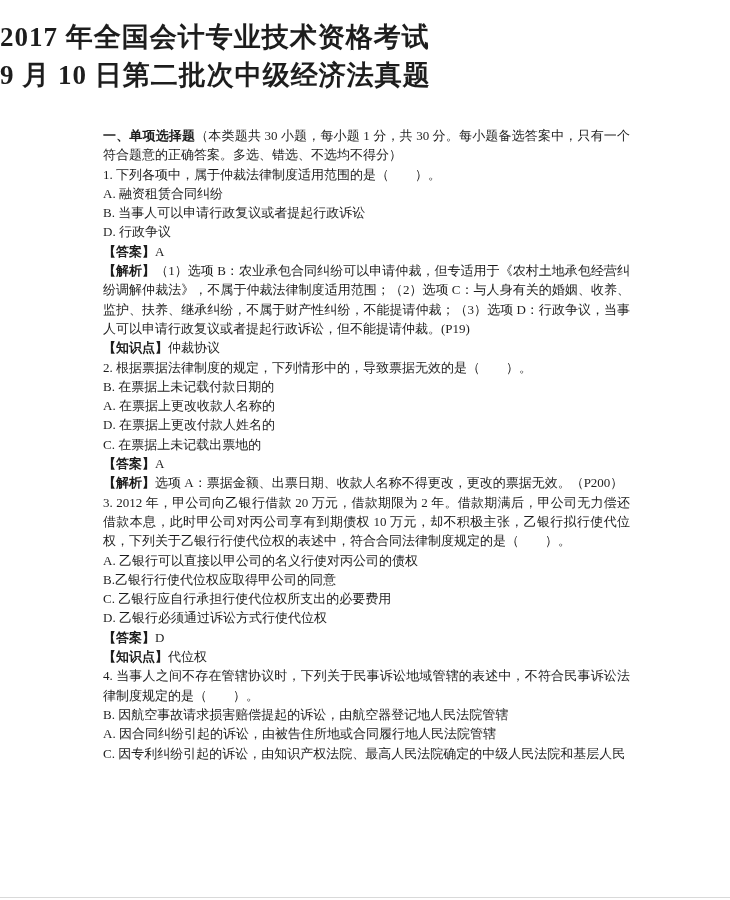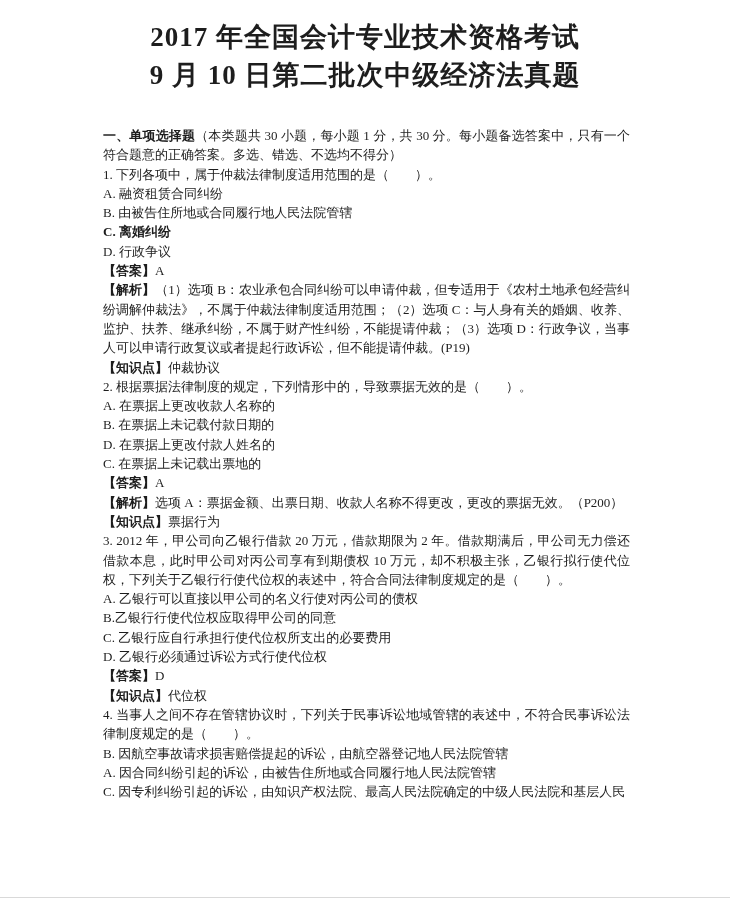--- a/index.html
+++ b/index.html
@@ -15,21 +15,21 @@
   }
   .page {
     position: relative;
     width: 730px;
     height: 900px;
     overflow: hidden;
     background: #ffffff;
   }
   .title-block {
     padding-top: 18px;
-    text-align: center;
+    text-align: left;
   }
   .title-line {
     font-size: 27px;
     font-weight: bold;
     line-height: 38px;
     letter-spacing: 1px;
     white-space: nowrap;
   }
   .content {
     margin: 32px 4px 0 103px;
@@ -71,37 +71,35 @@
     <div class="title-line">9 月 10 日第二批次中级经济法真题</div>
   </div>
 
   <div class="content">
 
     <p class="para"><span class="bold">一、单项选择题</span><span>（本类题共 30 小题，每小题 1 分，共 30 分。每小题备选答案中，只有一个符合题意的正确答案。多选、错选、不选均不得分）</span></p>
 
     <section class="question">
       <p class="para">1. 下列各项中，属于仲裁法律制度适用范围的是（　　）。</p>
       <p class="para">A. 融资租赁合同纠纷</p>
-      <p class="para">B. 由被告住所地或合同履行地人民法院管辖</p>
-      <p class="para bold">C. 离婚纠纷</p>
+      <p class="para">B. 当事人可以申请行政复议或者提起行政诉讼</p>
       <p class="para">D. 行政争议</p>
       <p class="para"><span class="bold">【答案】</span><span>A</span></p>
       <p class="para"><span class="bold">【解析】</span><span>（1）选项 B：农业承包合同纠纷可以申请仲裁，但专适用于《农村土地承包经营纠纷调解仲裁法》，不属于仲裁法律制度适用范围；（2）选项 C：与人身有关的婚姻、收养、监护、扶养、继承纠纷，不属于财产性纠纷，不能提请仲裁；（3）选项 D：行政争议，当事人可以申请行政复议或者提起行政诉讼，但不能提请仲裁。(P19)</span></p>
       <p class="para"><span class="bold">【知识点】</span><span>仲裁协议</span></p>
     </section>
 
     <section class="question">
       <p class="para">2. 根据票据法律制度的规定，下列情形中的，导致票据无效的是（　　）。</p>
+      <p class="para">B. 在票据上未记载付款日期的</p>
       <p class="para">A. 在票据上更改收款人名称的</p>
-      <p class="para">B. 在票据上未记载付款日期的</p>
       <p class="para">D. 在票据上更改付款人姓名的</p>
       <p class="para">C. 在票据上未记载出票地的</p>
       <p class="para"><span class="bold">【答案】</span><span>A</span></p>
       <p class="para"><span class="bold">【解析】</span><span>选项 A：票据金额、出票日期、收款人名称不得更改，更改的票据无效。（P200）</span></p>
-      <p class="para"><span class="bold">【知识点】</span><span>票据行为</span></p>
     </section>
 
     <section class="question">
       <p class="para">3. 2012 年，甲公司向乙银行借款 20 万元，借款期限为 2 年。借款期满后，甲公司无力偿还借款本息，此时甲公司对丙公司享有到期债权 10 万元，却不积极主张，乙银行拟行使代位权，下列关于乙银行行使代位权的表述中，符合合同法律制度规定的是（　　）。</p>
       <p class="para">A. 乙银行可以直接以甲公司的名义行使对丙公司的债权</p>
       <p class="para">B.乙银行行使代位权应取得甲公司的同意</p>
       <p class="para">C. 乙银行应自行承担行使代位权所支出的必要费用</p>
       <p class="para">D. 乙银行必须通过诉讼方式行使代位权</p>
       <p class="para"><span class="bold">【答案】</span><span>D</span></p>
       <p class="para"><span class="bold">【知识点】</span><span>代位权</span></p>

